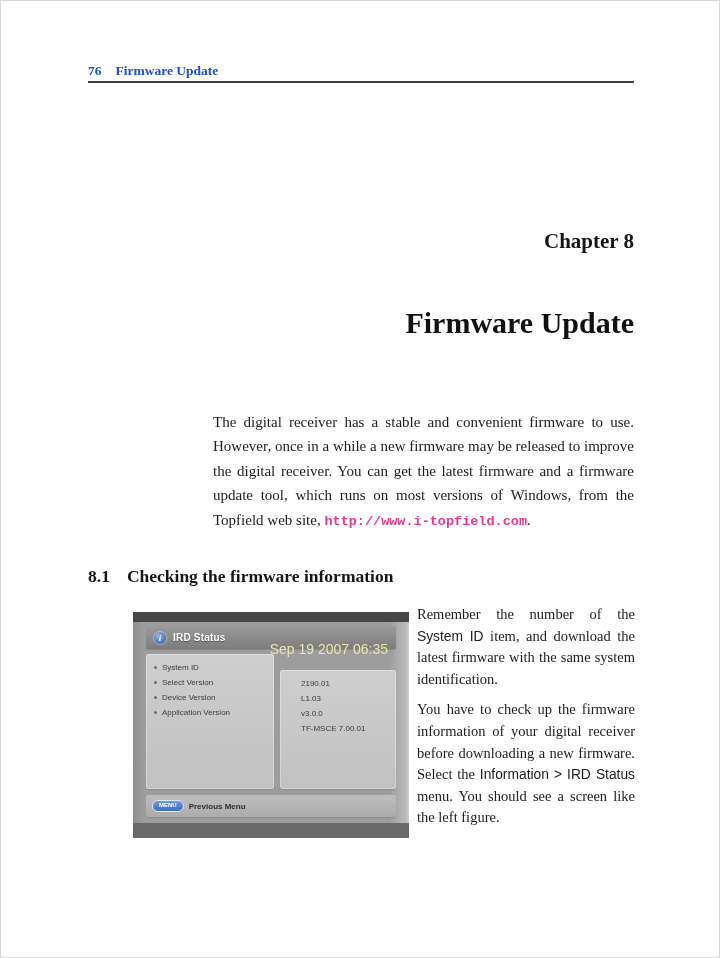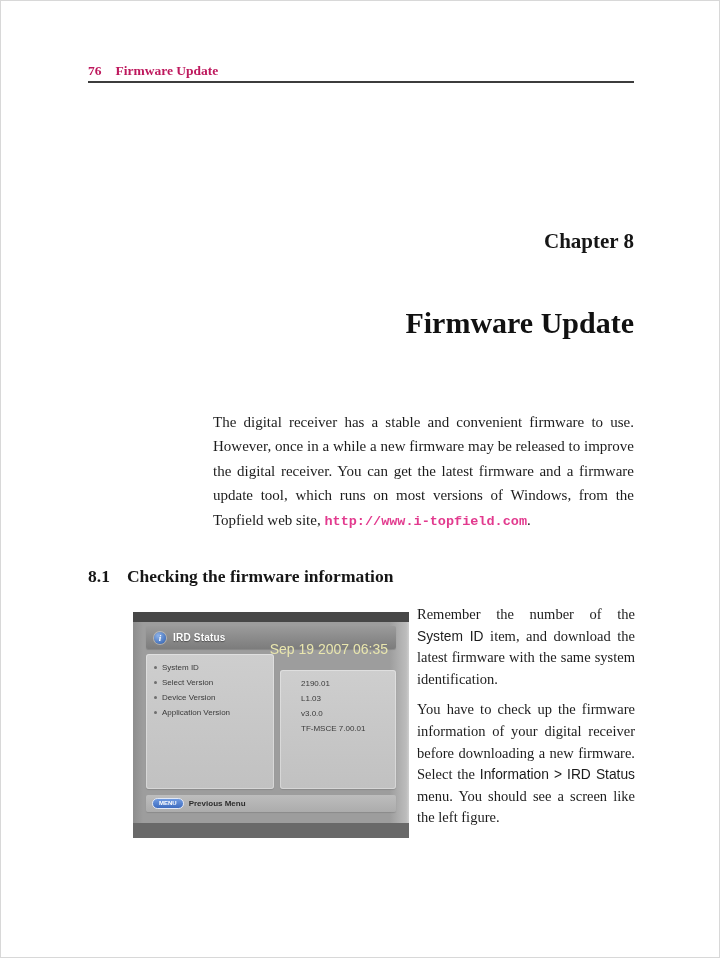--- a/index.html
+++ b/index.html
@@ -5,21 +5,21 @@
   html,body{margin:0;padding:0;background:#ffffff;}
   .page{
     position:relative;width:720px;height:958px;background:#ffffff;overflow:hidden;
     box-shadow:inset 0 0 0 1px #d8d8d8;
     font-family:"Liberation Serif",serif;color:#1f1f1f;
   }
   
   .run-head{
     position:absolute;left:88px;right:86px;top:63px;
     display:flex;align-items:baseline;gap:14px;
-    font-weight:bold;font-size:13.5px;color:#be185d;text-align:right;
+    font-weight:bold;font-size:13.5px;color:#1d4ed8;text-align:right;
   }
   .head-rule{position:absolute;left:88px;right:86px;top:81px;height:2px;background:#3c3c3c;}
   
   .chapter-label{
     position:absolute;right:86px;top:229px;
     font-weight:bold;font-size:21px;text-align:left;color:#161616;
   }
   .chapter-title{
     position:absolute;right:86px;top:306px;
     font-weight:bold;font-size:30px;text-align:right;color:#111;
@@ -65,21 +65,21 @@
     background:linear-gradient(#cecece,#c1c1c1);border-radius:3px;
     box-shadow:inset 0 0 0 1px rgba(255,255,255,.35),0 1px 1px rgba(0,0,0,.12);
     padding-top:6px;box-sizing:border-box;
   }
   .tv-panel.left{width:128px;flex:0 0 auto;}
   .tv-panel.right{flex:1;margin-top:16px;}
   .tv-row{height:15px;display:flex;align-items:center;font-size:8px;color:#3a3a3a;padding-left:8px;}
   .tv-row .bullet{width:3px;height:3px;border-radius:50%;background:#6e6e6e;margin-right:5px;flex:0 0 auto;}
   .tv-panel.right .tv-row{padding-left:21px;}
   .tv-footer{
-    margin-top:6px;height:17px;background:linear-gradient(#bdbdbd,#acacac);
+    margin-top:6px;height:22px;background:linear-gradient(#bdbdbd,#acacac);
     border-radius:2px;display:flex;align-items:center;padding:0 6px;
     box-shadow:0 1px 1px rgba(0,0,0,.12);
   }
   .menu-pill{
     background:linear-gradient(#709ae0,#3e6cc0);background:linear-gradient(#6f9ae0,#3e6cc0);
     border:1px solid #e2e9f7;color:#fff;font-weight:bold;font-size:6px;
     border-radius:6px;padding:1px 6px;line-height:1.3;
   }
   .footer-label{font-weight:bold;font-size:8px;color:#2d2d2d;margin-left:5px;}
   .tv-bottomstrip{position:absolute;left:0;right:0;bottom:0;height:15px;background:#696969;}

